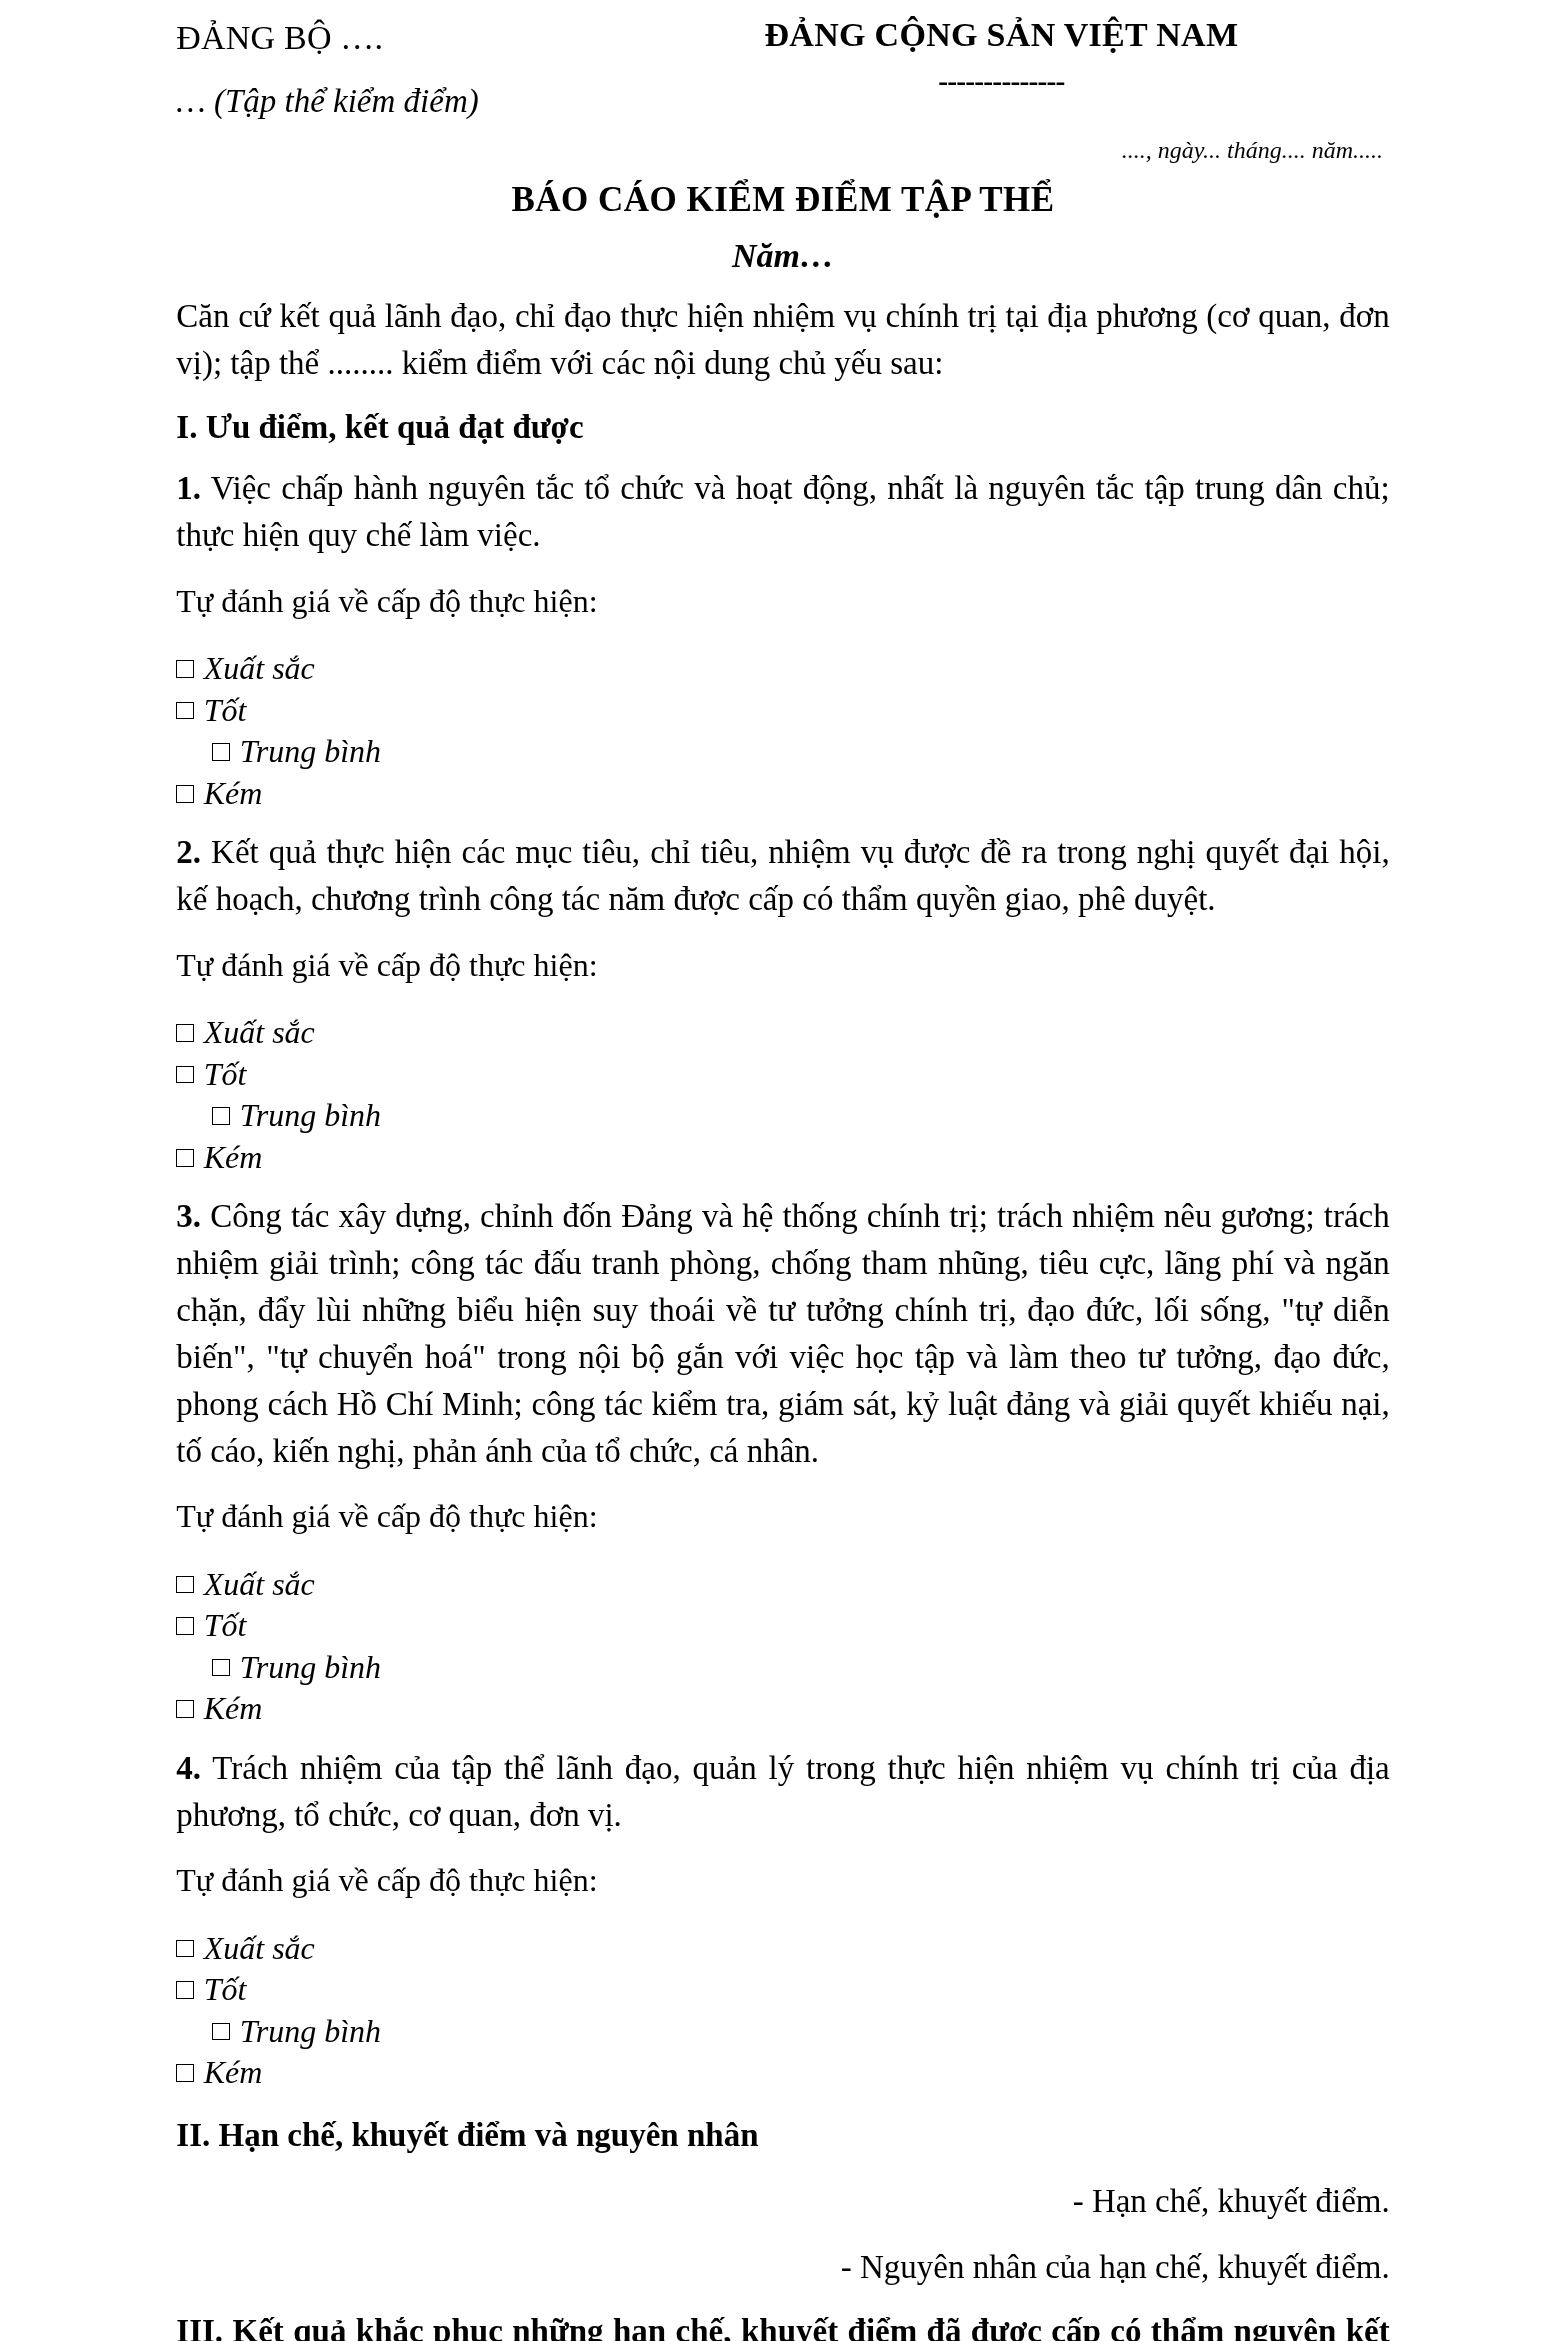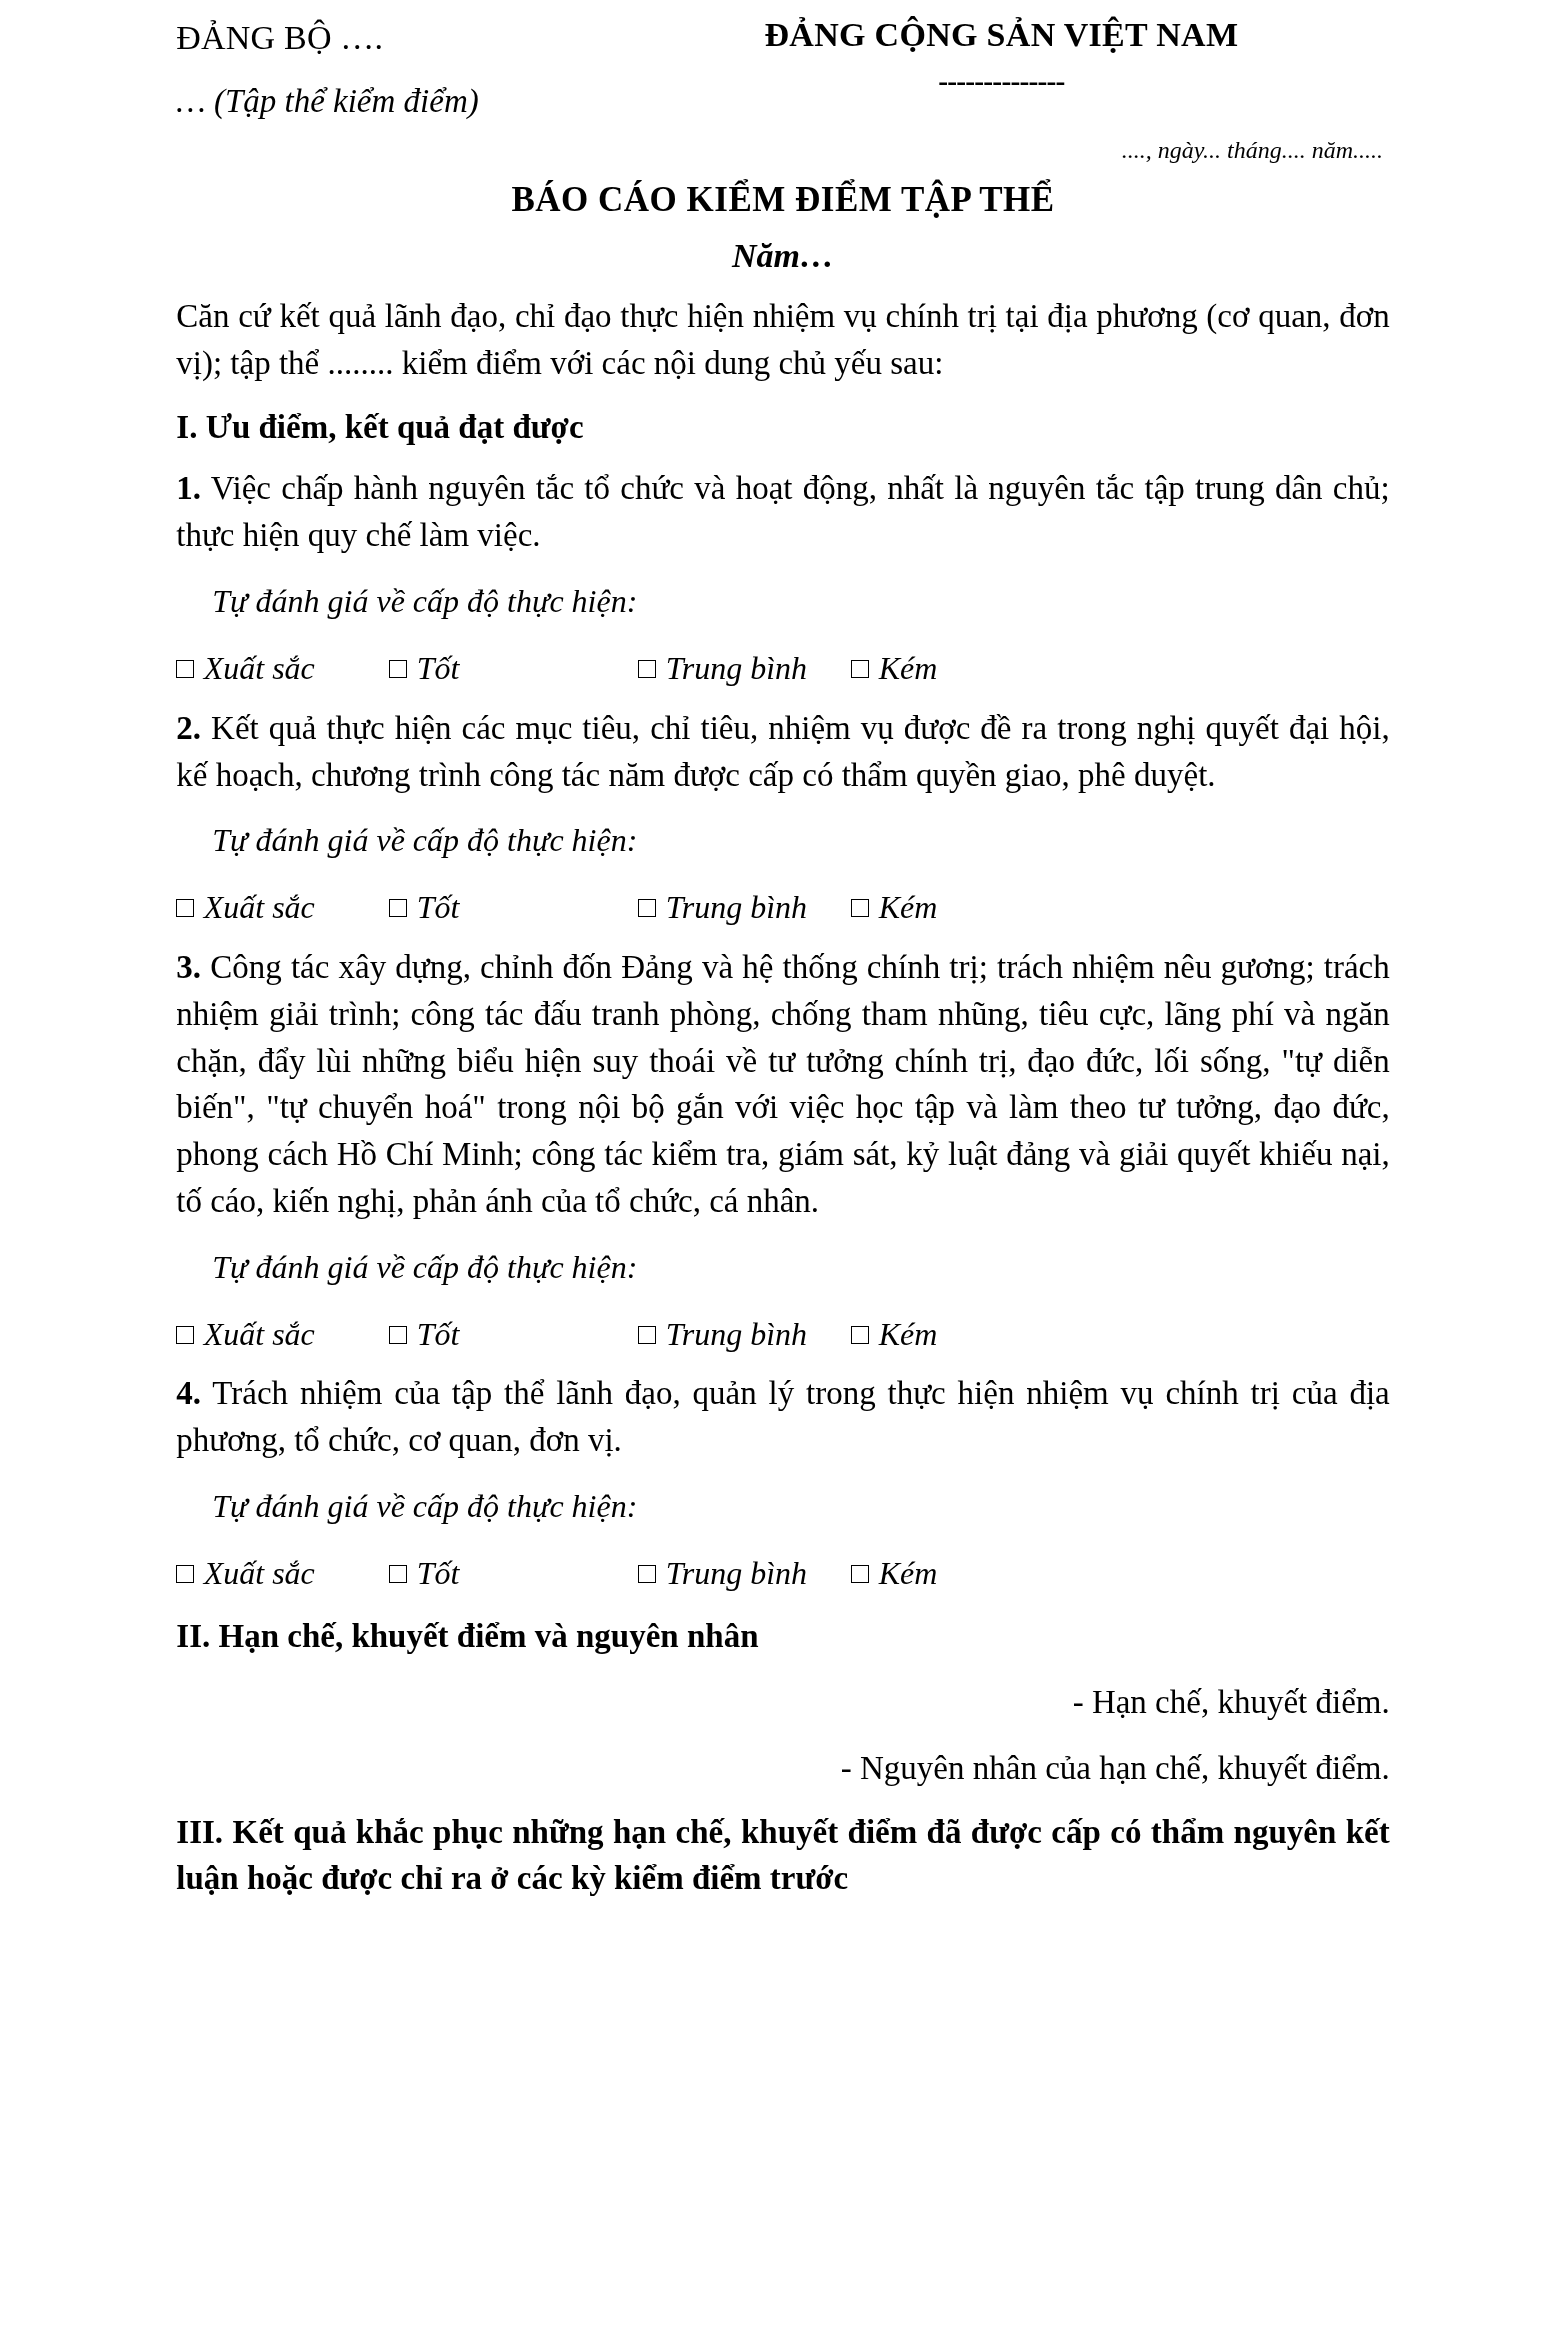--- a/index.html
+++ b/index.html
@@ -111,40 +111,39 @@
     font-weight: bold;
     line-height: 1.4;
     margin-top: 18px;
     text-align: left;
   }
   .section-head.wrap {
     text-align: justify;
   }
   .assess-label {
     font-size: 32px;
-    font-style: italic;
     line-height: 1.4;
     margin-top: 19.7px;
-    margin-left: 36px;
   }
   .bullet-line {
     font-size: 33px;
     line-height: 1.4;
     margin-top: 19.7px;
     text-align: right;
   }
 
   
   .choice-row {
     display: flex;
     align-items: baseline;
     margin-top: 24.6px;
     font-size: 32px;
     font-style: italic;
     line-height: 1.3;
+    flex-direction: column;
   }
   .choice {
     display: flex;
     align-items: center;
     white-space: nowrap;
   }
   .choice .box {
     display: inline-block;
     width: 15.6px;
     height: 15.6px;

